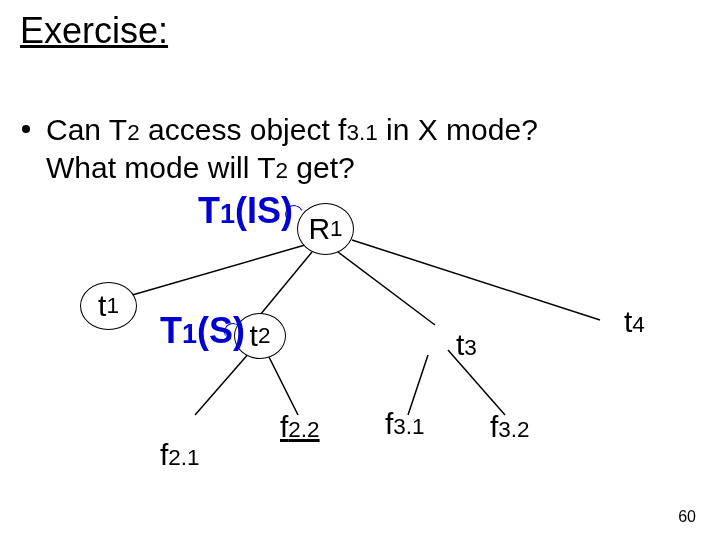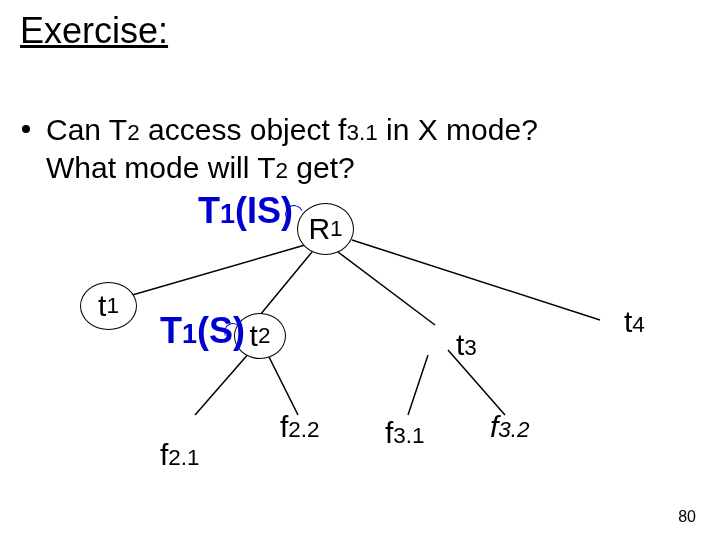--- a/index.html
+++ b/index.html
@@ -148,26 +148,26 @@
   </div>
 
   <div class="label" style="left:624px; top:305px;">
     <span>t</span><span class="sub">4</span>
   </div>
 
   <div class="label" style="left:160px; top:410px;margin-top:28px;">
     <span>f</span><span class="sub">2.1</span>
   </div>
 
-  <div class="label" style="left:280px; top:410px;">
+  <div class="label" style="left:280px; top:410px;text-decoration:underline;">
     <span>f</span><span class="sub">2.2</span>
   </div>
 
-  <div class="label" style="left:385px; top:416px;">
+  <div class="label" style="left:385px; top:407px;">
     <span>f</span><span class="sub">3.1</span>
   </div>
 
-  <div class="label" style="left:490px; top:410px;font-style:italic;">
+  <div class="label" style="left:490px; top:410px;">
     <span>f</span><span class="sub">3.2</span>
   </div>
 
-  <div class="pagenum">80</div>
+  <div class="pagenum">60</div>
 </div>
 
 </body></html>

